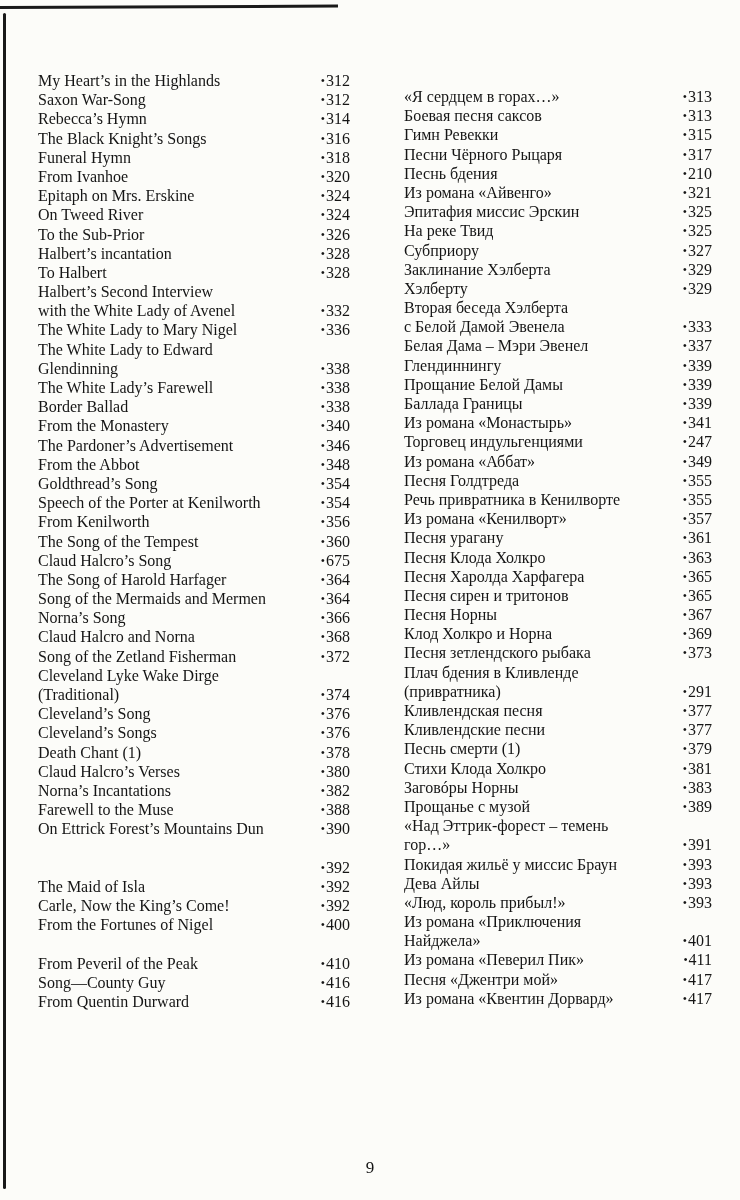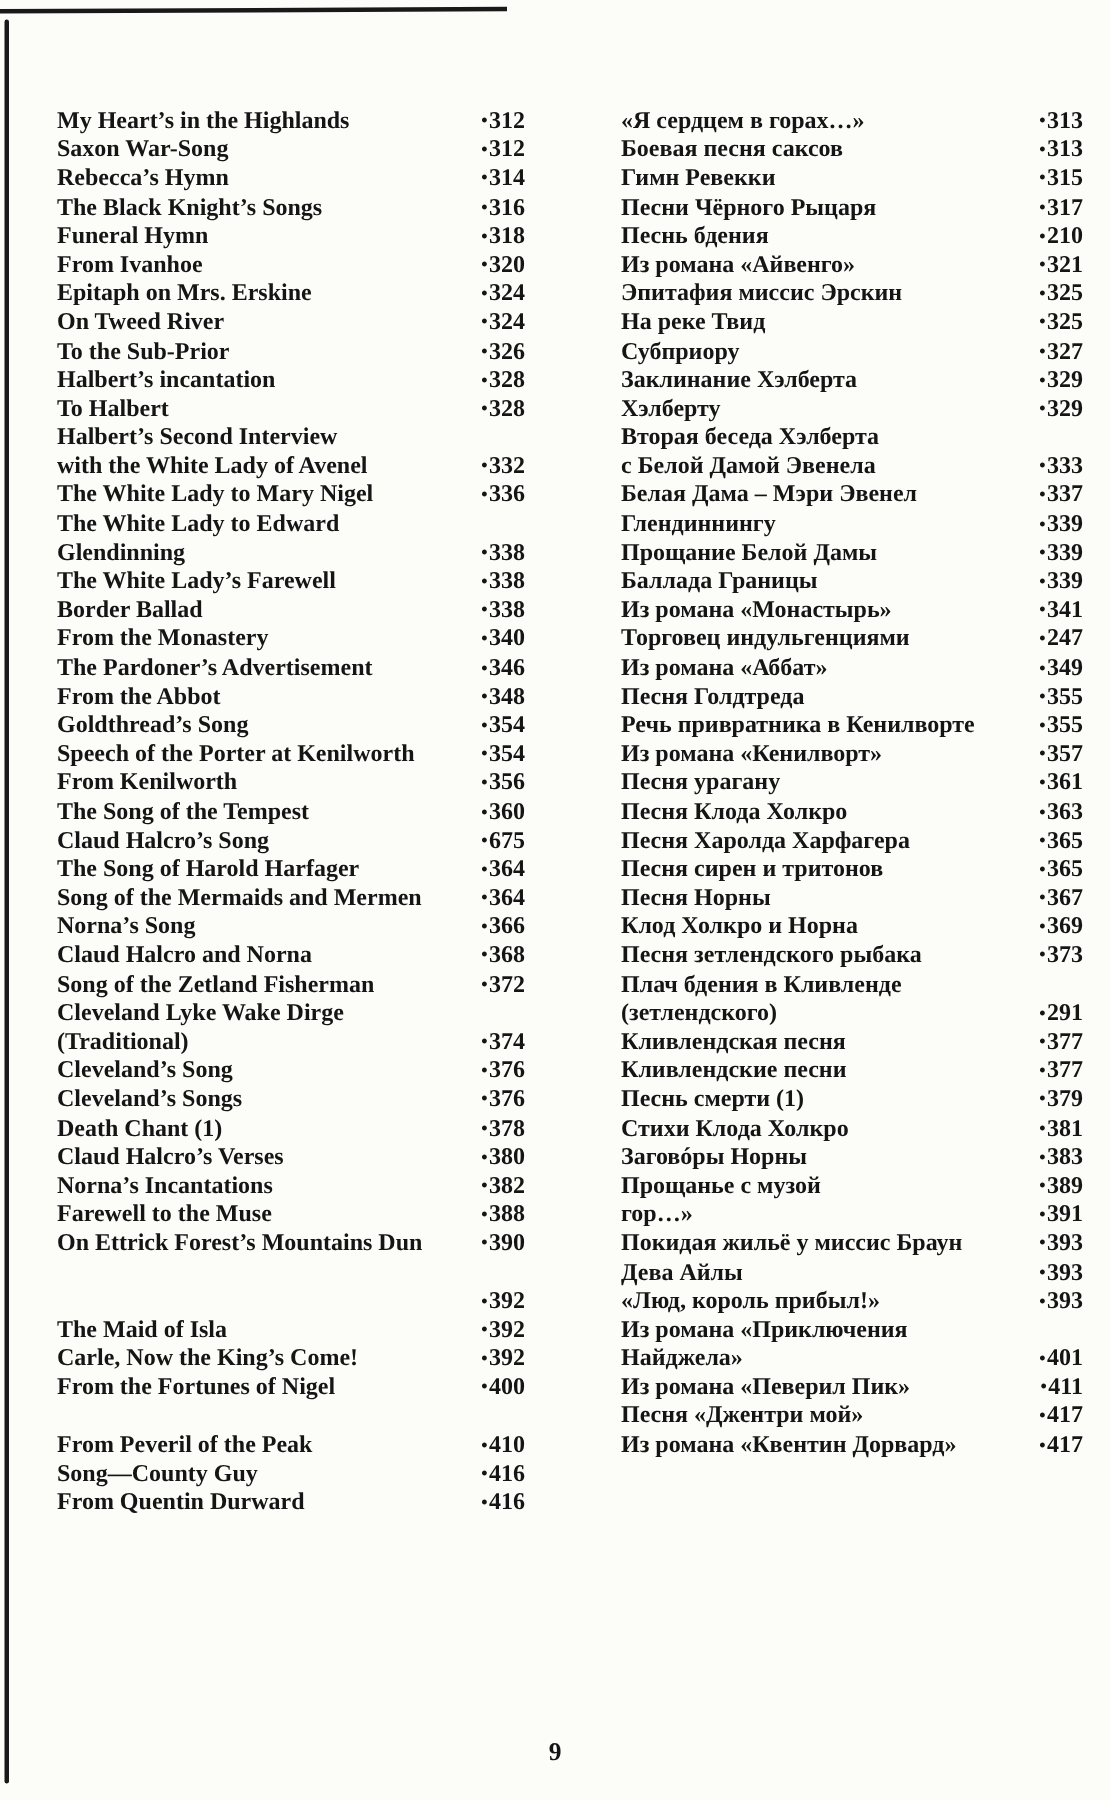--- a/index.html
+++ b/index.html
@@ -4,37 +4,37 @@
 <style>
   html,body{margin:0;padding:0;}
   body{
     width:740px;height:1200px;
     background:#fcfcf9;
     position:relative;
     overflow:hidden;
     font-family:"Liberation Serif", serif;
     color:#151515;
   }
-  .page{position:absolute;inset:0;font-weight:bold;}
+  .page{position:absolute;inset:0;}
   
   .edge-left{
     position:absolute;left:3px;top:13px;width:3px;height:1176px;
     background:#191919;border-radius:2px;
   }
   .edge-top{
     position:absolute;left:0;top:6px;width:338px;height:3px;
     background:#191919;transform:rotate(-0.25deg);transform-origin:left center;
   }
   
   .col{
     position:absolute;top:71px;
     font-size:16px;line-height:19.2px;
   }
   .col-en{left:38px;width:312px;}
-  .col-ru{left:414px;width:308px;}
+  .col-ru{left:404px;width:308px;margin-top:16px;}
   .row{
     display:flex;align-items:baseline;
     white-space:nowrap;height:19.2px;
   }
   .row .t{flex:0 1 auto;overflow:hidden;padding-right:6px;}
   .row .num{margin-left:auto;display:flex;align-items:baseline;}
   .row .bullet{font-size:12px;margin-right:1px;position:relative;top:-1px;}
   .gap{height:19.2px;}
   .folio{
     position:absolute;left:0;right:0;bottom:22px;
@@ -573,21 +573,21 @@
         <span class="t">Песня зетлендского рыбака</span>
         <span class="num">
           <span class="bullet">•</span>
           <span>373</span>
         </span>
       </div>
       <div class="row">
         <span class="t">Плач бдения в Кливленде</span>
       </div>
       <div class="row">
-        <span class="t">(зетлендского)</span>
+        <span class="t">(привратника)</span>
         <span class="num">
           <span class="bullet">•</span>
           <span>291</span>
         </span>
       </div>
       <div class="row">
         <span class="t">Кливлендская песня</span>
         <span class="num">
           <span class="bullet">•</span>
           <span>377</span>
@@ -620,20 +620,23 @@
           <span class="bullet">•</span>
           <span>383</span>
         </span>
       </div>
       <div class="row">
         <span class="t">Прощанье с музой</span>
         <span class="num">
           <span class="bullet">•</span>
           <span>389</span>
         </span>
+      </div>
+      <div class="row">
+        <span class="t">«Над Эттрик-форест – темень</span>
       </div>
       <div class="row">
         <span class="t">гор…»</span>
         <span class="num">
           <span class="bullet">•</span>
           <span>391</span>
         </span>
       </div>
       <div class="row">
         <span class="t">Покидая жильё у миссис Браун</span>

